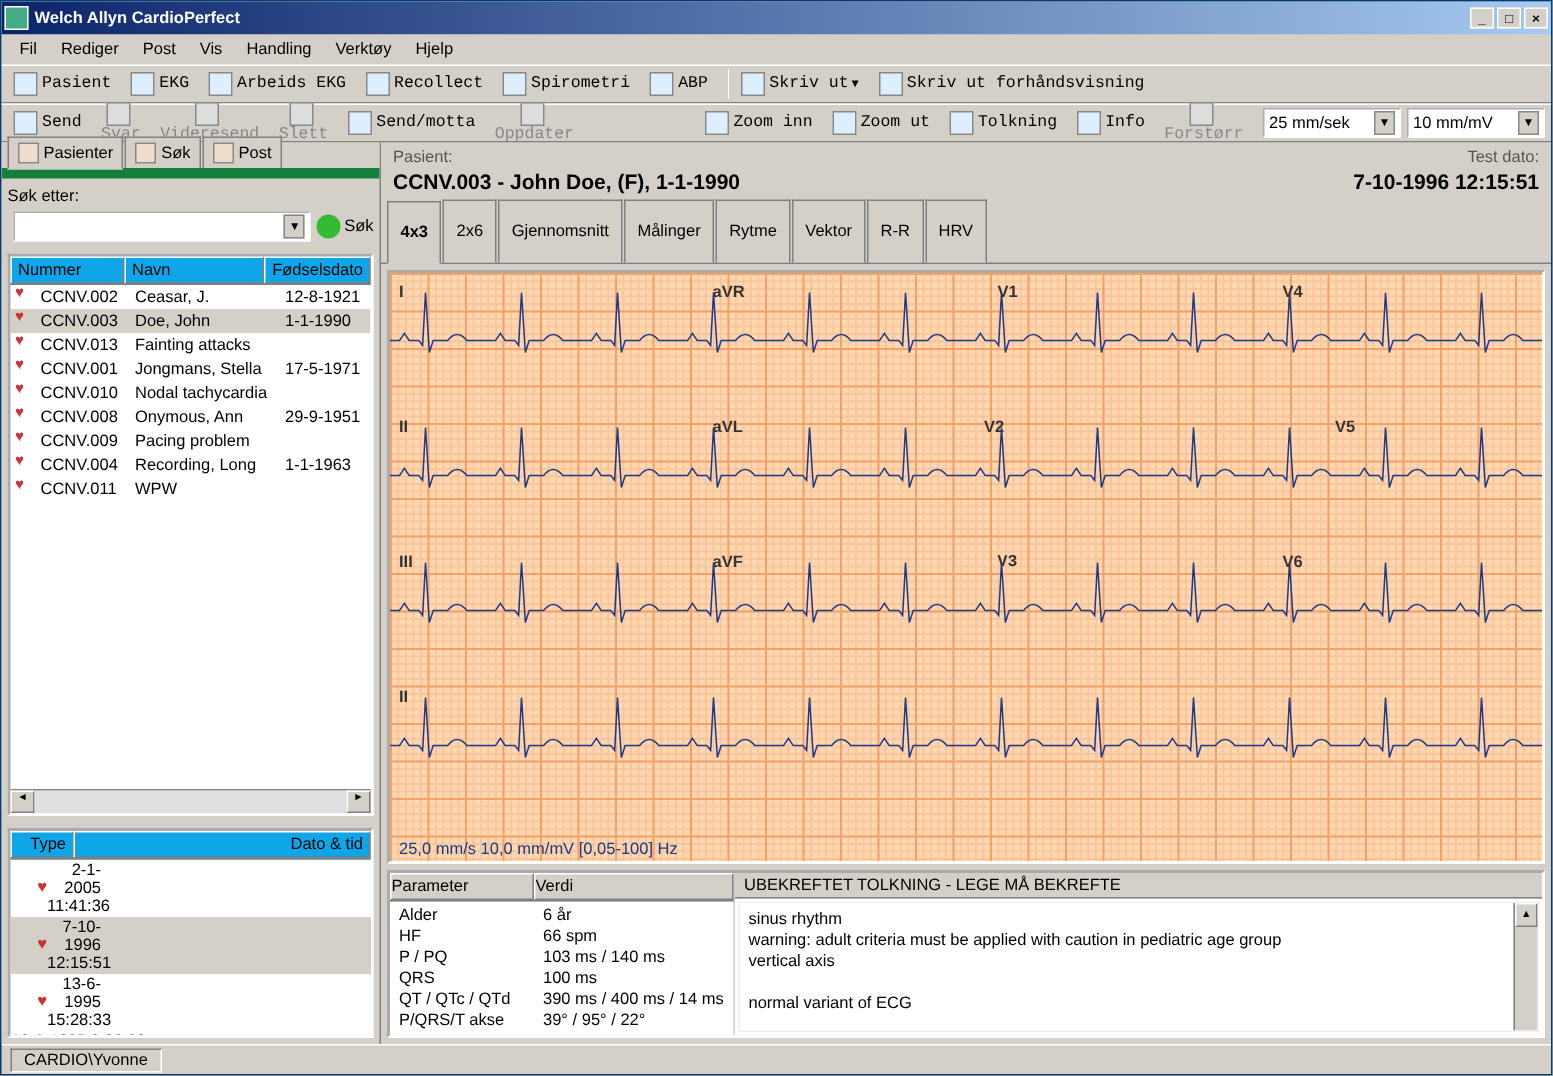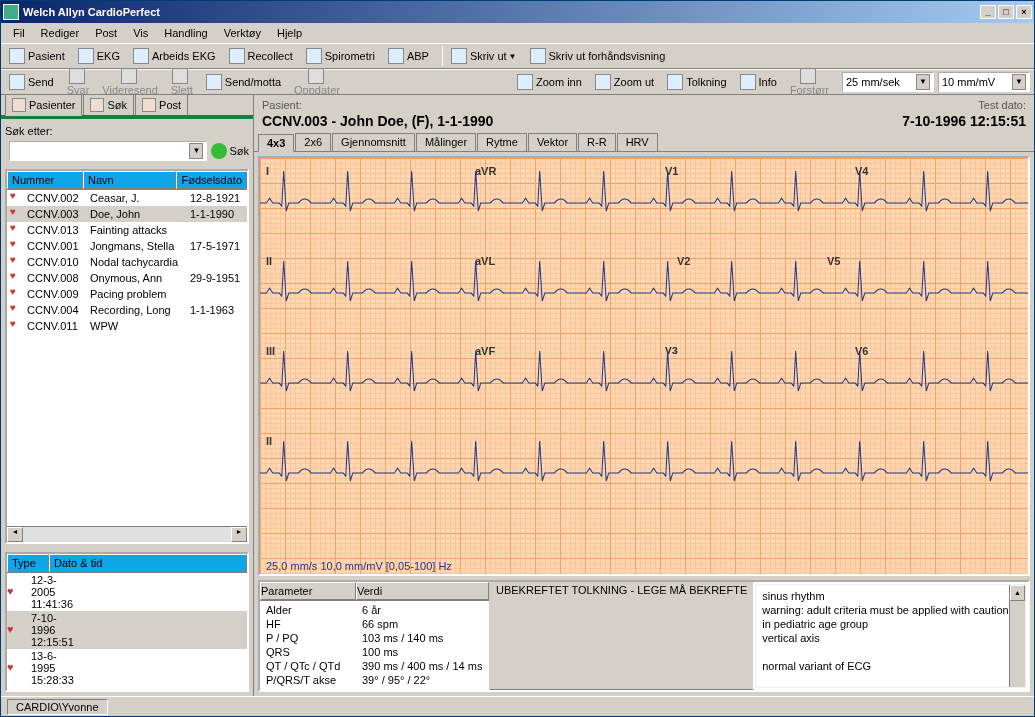--- a/index.html
+++ b/index.html
@@ -25,30 +25,30 @@
   font-weight: bold;
 }
 .titlebar .icon { width: 16px; height:16px; background:#4a8; border:1px solid #fff; margin-right:4px; }
 .titlebar .win-btns { margin-left:auto; display:flex; }
 .titlebar .win-btns div { width:16px;height:14px;background:#d4d0c8;border:1px solid #fff;margin-left:2px;display:flex;align-items:center;justify-content:center;color:#000;font-size:9px; }
 
 .menubar { height:20px; background:#d4d0c8; display:flex; align-items:center; padding:0 4px; font-size:11px; }
 .menubar span { padding:2px 8px; cursor:default; }
 
 .toolbar { height:26px; background:#d4d0c8; border-top:1px solid #fff; border-bottom:1px solid #808080; display:flex; align-items:center; padding:0 4px; }
-.tbtn { display:flex; align-items:center; padding:2px 6px 2px 3px; border:1px solid transparent; margin-right:2px; white-space:nowrap; }
+.tbtn { display:flex; align-items:center; padding:2px 6px 2px 3px; border:1px solid transparent; margin-right:2px; white-space:nowrap;font-family:Liberation Mono, monospace; }
 .tbtn .ic { width:16px;height:16px;margin-right:3px;display:inline-block;border:1px solid #888;background:#def; }
 .tbtn.disabled { color:#888;flex-direction:column; }
 .tbtn.disabled .ic { background:#ddd; }
 .sep { width:1px; height:20px; background:#808080; border-right:1px solid #fff; margin:0 4px; }
 .dropdown-arrow { font-size:8px; margin-left:2px; }
 .combo { height:20px; border:1px inset #fff; background:#fff; display:flex; align-items:center; padding:1px 3px; margin-left:4px; }
 .combo .arrow { background:#d4d0c8; border:1px solid #888; width:14px; height:16px; text-align:center; font-size:8px; line-height:14px; margin-left:4px; }
 
-.tabrow { height:24px; background:#d4d0c8; display:flex; align-items:flex-end; padding:0 4px; border-bottom:4px solid #15803d; }
+.tabrow { height:24px; background:#d4d0c8; display:flex; align-items:flex-end; padding:0 4px; border-bottom:7px solid #15803d; }
 .sidetab { background:#d4d0c8; border:1px solid #808080; border-bottom:none; padding:3px 6px; margin-right:1px; display:flex; align-items:center; font-size:11px; }
 .sidetab .ic { width:14px;height:14px;margin-right:3px;display:inline-block;border:1px solid #888; background:#edc; }
 .sidetab.active { background:#d4d0c8; position:relative; top:1px; border-bottom:1px solid #d4d0c8; }
 
 .content { flex:1; display:flex; min-height:0; }
 .leftpanel { width:253px; border-right:1px solid #808080; background:#d4d0c8; display:flex; flex-direction:column; }
 .leftpanel .search-row { padding:6px 4px 4px 4px; }
 .leftpanel .search-label { margin-bottom:4px; display:block; }
 .leftpanel .search-box { display:flex; align-items:center; }
 .leftpanel .search-box .combo { flex:1; }
@@ -70,21 +70,21 @@
 .testlist .row .ekgic::before { content:'♥'; color:#c33; }
 
 .rightpanel { flex:1; display:flex; flex-direction:column; background:#d4d0c8; }
 .pat-header { padding:4px 8px 2px 8px; display:flex; }
 .pat-header .lbl { color:#555; }
 .pat-header .date-lbl { margin-left:auto; color:#555; }
 .pat-title-row { padding:0 8px 4px 8px; display:flex; align-items:baseline; }
 .pat-title { font-size:14px; font-weight:bold; }
 .pat-date { margin-left:auto; font-size:14px; font-weight:bold; }
 .view-tabs { display:flex; padding:0 4px; border-bottom:1px solid #808080; background:#d4d0c8; }
-.view-tabs .vt { border:1px solid #808080; border-bottom:none; padding:2px 8px; margin-right:1px; background:#d4d0c8; font-size:11px; }
+.view-tabs .vt { border:1px solid #808080; border-bottom:none; padding:14px 8px; margin-right:1px; background:#d4d0c8; font-size:11px; }
 .view-tabs .vt.active { background:#d4d0c8; position:relative; top:1px; border-bottom:1px solid #d4d0c8; font-weight:bold; }
 .ecg-area { flex:1; margin:4px; border:2px inset #fff; background:#ffd7b0; position:relative; overflow:hidden;
   background-image:
     linear-gradient(#f5a066 1px, transparent 1px),
     linear-gradient(90deg, #f5a066 1px, transparent 1px),
     linear-gradient(#fbc49a 1px, transparent 1px),
     linear-gradient(90deg, #fbc49a 1px, transparent 1px);
   background-size: 25px 25px, 25px 25px, 5px 5px, 5px 5px;
 }
 .ecg-row { position:absolute; left:0; right:0; height:70px; }
@@ -93,21 +93,21 @@
 .ecg-row svg path { stroke:#1a3a8a; stroke-width:1; fill:none; }
 .ecg-footer-text { position:absolute; bottom:2px; left:6px; color:#1a3a8a; font-size:11px; }
 
 .info-panel { height:112px; margin:0 4px 4px 4px; border:2px inset #fff; background:#fff; display:flex; }
 .param-table { width:230px; border-right:1px solid #ccc; display:flex; flex-direction:column; }
 .param-table .hdr { display:flex; background:#d4d0c8; border-bottom:1px solid #808080; }
 .param-table .hdr div { padding:2px 0; border:1px solid #fff; border-right-color:#808080; border-bottom-color:#808080; }
 .param-table .body { flex:1; overflow:auto; padding:2px 6px; line-height:14px; }
 .param-table .prow { display:flex; }
 .param-table .prow div:first-child { width:96px; }
-.interp { flex:1; display:flex; flex-direction:row; }
+.interp { flex:1; display:flex; flex-direction:column; }
 .interp .hdr { background:#d4d0c8; border-bottom:1px solid #808080; padding:2px 6px; }
 .interp .body { flex:1; padding:4px 6px; line-height:14px; border:1px solid #eee; margin:2px; overflow:auto; position:relative; }
 .interp .scroll-stub{ position:absolute; right:0; top:0; bottom:0; width:16px; background:#d4d0c8; border-left:1px solid #808080;}
 .interp .scroll-stub .arr{ height:16px; text-align:center; font-size:7px; background:#d4d0c8; border:1px solid #fff; border-right-color:#808080; border-bottom-color:#808080;}
 
 .statusbar { height:20px; border-top:1px solid #fff; background:#d4d0c8; display:flex; align-items:center; padding:0 6px; }
 .statusbar .cell { border:1px solid #808080; border-top-color:#808080; border-left-color:#808080; border-bottom-color:#fff; border-right-color:#fff; padding:1px 8px; }
 .hscroll-stub { height:16px; background:#d4d0c8; border-top:1px solid #808080; display:flex; }
 .hscroll-stub .arr { width:16px; text-align:center; font-size:7px; background:#d4d0c8; border:1px solid #fff; border-right-color:#808080; border-bottom-color:#808080;}
 .hscroll-stub .track { flex:1; background:#e0e0e0; }
@@ -312,29 +312,29 @@
             <div></div>
           </div>
         </div>
       <div class="hscroll-stub">
         <div class="arr">◄</div>
           <div class="track"></div>
           <div class="arr">►</div>
       </div>
     </div>
 
-    <div class="listview testlist" style="flex:0 0 140px;">
+    <div class="listview testlist" style="flex:0 0 140px;text-align:right;">
       <div class="cols">
         <div style="width:42px">Type</div>
         <div style="flex:1">Dato &amp; tid</div>
       </div>
       <div class="rows" id="testrows">
           <div class="row">
             <div><span class="ekgic"></span></div>
-            <div>12-3-2005 11:41:36</div>
+            <div>2-1-2005 11:41:36</div>
           </div>
           <div class="row sel">
             <div><span class="ekgic"></span></div>
             <div>7-10-1996 12:15:51</div>
           </div>
           <div class="row">
             <div><span class="ekgic"></span></div>
             <div>13-6-1995 15:28:33</div>
           </div>
           <div class="row">
@@ -371,22 +371,22 @@
           <span class="lead-label" style="left: 215px;">aVR</span>
           <span class="lead-label" style="left: 405px;">V1</span>
           <span class="lead-label" style="left: 595px;">V4</span>
           <svg viewBox="0 0 760 70" preserveAspectRatio="none">
             <path d="M0,35 L6.333333333333334,35 L9.5,30.8 L12.666666666666668,35 L19,35 L21.533333333333335,37.8 L23.433333333333334,7 L25.966666666666665,42 L28.5,35 L38,35 Q44.333333333333336,28 50.66666666666667,35 L63.333333333333336,35 L69.66666666666667,35 L72.83333333333334,30.8 L76,35 L82.33333333333334,35 L84.86666666666667,37.8 L86.76666666666667,7 L89.3,42 L91.83333333333334,35 L101.33333333333334,35 Q107.66666666666667,28 114,35 L126.66666666666667,35 L133,35 L136.16666666666669,30.8 L139.33333333333334,35 L145.66666666666669,35 L148.20000000000002,37.8 L150.1,7 L152.63333333333333,42 L155.16666666666669,35 L164.66666666666669,35 Q171,28 177.33333333333334,35 L190,35 L196.33333333333334,35 L199.5,30.8 L202.66666666666666,35 L209,35 L211.53333333333333,37.8 L213.43333333333334,7 L215.96666666666667,42 L218.5,35 L228,35 Q234.33333333333334,28 240.66666666666669,35 L253.33333333333334,35 L259.6666666666667,35 L262.83333333333337,30.8 L266,35 L272.33333333333337,35 L274.8666666666667,37.8 L276.76666666666665,7 L279.3,42 L281.83333333333337,35 L291.33333333333337,35 Q297.6666666666667,28 304,35 L316.6666666666667,35 L323,35 L326.1666666666667,30.8 L329.33333333333337,35 L335.6666666666667,35 L338.20000000000005,37.8 L340.1,7 L342.6333333333333,42 L345.1666666666667,35 L354.6666666666667,35 Q361,28 367.33333333333337,35 L380,35 L386.3333333333333,35 L389.5,30.8 L392.6666666666667,35 L399,35 L401.53333333333336,37.8 L403.43333333333334,7 L405.96666666666664,42 L408.5,35 L418,35 Q424.3333333333333,28 430.6666666666667,35 L443.3333333333333,35 L449.6666666666667,35 L452.83333333333337,30.8 L456.00000000000006,35 L462.33333333333337,35 L464.86666666666673,37.8 L466.7666666666667,7 L469.3,42 L471.83333333333337,35 L481.33333333333337,35 Q487.6666666666667,28 494.00000000000006,35 L506.6666666666667,35 L513,35 L516.1666666666667,30.8 L519.3333333333334,35 L525.6666666666667,35 L528.2,37.8 L530.1,7 L532.6333333333333,42 L535.1666666666667,35 L544.6666666666667,35 Q551,28 557.3333333333334,35 L570,35 L576.3333333333334,35 L579.5,30.8 L582.6666666666666,35 L589,35 L591.5333333333333,37.8 L593.4333333333333,7 L595.9666666666667,42 L598.5,35 L608,35 Q614.3333333333334,28 620.6666666666666,35 L633.3333333333334,35 L639.6666666666667,35 L642.8333333333334,30.8 L646,35 L652.3333333333334,35 L654.8666666666667,37.8 L656.7666666666667,7 L659.3000000000001,42 L661.8333333333334,35 L671.3333333333334,35 Q677.6666666666667,28 684,35 L696.6666666666667,35 L703.0000000000001,35 L706.1666666666667,30.8 L709.3333333333334,35 L715.6666666666667,35 L718.2,37.8 L720.1,7 L722.6333333333334,42 L725.1666666666667,35 L734.6666666666667,35 Q741.0000000000001,28 747.3333333333334,35 L760.0000000000001,35 "></path>
           </svg>
         </div>
         <div class="ecg-row" style="top: 95px; height: 80px;">
           <span class="lead-label" style="left: 6px;">II</span>
           <span class="lead-label" style="left: 215px;">aVL</span>
-          <span class="lead-label" style="left: 417px;">V2</span>
-          <span class="lead-label" style="left: 567px; text-align: right;">V5</span>
+          <span class="lead-label" style="left: 396px;">V2</span>
+          <span class="lead-label" style="left: 630px; text-align: right;">V5</span>
           <svg viewBox="0 0 760 70" preserveAspectRatio="none">
             <path d="M0,35 L6.333333333333334,35 L9.5,30.8 L12.666666666666668,35 L19,35 L21.533333333333335,37.8 L23.433333333333334,7 L25.966666666666665,42 L28.5,35 L38,35 Q44.333333333333336,28 50.66666666666667,35 L63.333333333333336,35 L69.66666666666667,35 L72.83333333333334,30.8 L76,35 L82.33333333333334,35 L84.86666666666667,37.8 L86.76666666666667,7 L89.3,42 L91.83333333333334,35 L101.33333333333334,35 Q107.66666666666667,28 114,35 L126.66666666666667,35 L133,35 L136.16666666666669,30.8 L139.33333333333334,35 L145.66666666666669,35 L148.20000000000002,37.8 L150.1,7 L152.63333333333333,42 L155.16666666666669,35 L164.66666666666669,35 Q171,28 177.33333333333334,35 L190,35 L196.33333333333334,35 L199.5,30.8 L202.66666666666666,35 L209,35 L211.53333333333333,37.8 L213.43333333333334,7 L215.96666666666667,42 L218.5,35 L228,35 Q234.33333333333334,28 240.66666666666669,35 L253.33333333333334,35 L259.6666666666667,35 L262.83333333333337,30.8 L266,35 L272.33333333333337,35 L274.8666666666667,37.8 L276.76666666666665,7 L279.3,42 L281.83333333333337,35 L291.33333333333337,35 Q297.6666666666667,28 304,35 L316.6666666666667,35 L323,35 L326.1666666666667,30.8 L329.33333333333337,35 L335.6666666666667,35 L338.20000000000005,37.8 L340.1,7 L342.6333333333333,42 L345.1666666666667,35 L354.6666666666667,35 Q361,28 367.33333333333337,35 L380,35 L386.3333333333333,35 L389.5,30.8 L392.6666666666667,35 L399,35 L401.53333333333336,37.8 L403.43333333333334,7 L405.96666666666664,42 L408.5,35 L418,35 Q424.3333333333333,28 430.6666666666667,35 L443.3333333333333,35 L449.6666666666667,35 L452.83333333333337,30.8 L456.00000000000006,35 L462.33333333333337,35 L464.86666666666673,37.8 L466.7666666666667,7 L469.3,42 L471.83333333333337,35 L481.33333333333337,35 Q487.6666666666667,28 494.00000000000006,35 L506.6666666666667,35 L513,35 L516.1666666666667,30.8 L519.3333333333334,35 L525.6666666666667,35 L528.2,37.8 L530.1,7 L532.6333333333333,42 L535.1666666666667,35 L544.6666666666667,35 Q551,28 557.3333333333334,35 L570,35 L576.3333333333334,35 L579.5,30.8 L582.6666666666666,35 L589,35 L591.5333333333333,37.8 L593.4333333333333,7 L595.9666666666667,42 L598.5,35 L608,35 Q614.3333333333334,28 620.6666666666666,35 L633.3333333333334,35 L639.6666666666667,35 L642.8333333333334,30.8 L646,35 L652.3333333333334,35 L654.8666666666667,37.8 L656.7666666666667,7 L659.3000000000001,42 L661.8333333333334,35 L671.3333333333334,35 Q677.6666666666667,28 684,35 L696.6666666666667,35 L703.0000000000001,35 L706.1666666666667,30.8 L709.3333333333334,35 L715.6666666666667,35 L718.2,37.8 L720.1,7 L722.6333333333334,42 L725.1666666666667,35 L734.6666666666667,35 Q741.0000000000001,28 747.3333333333334,35 L760.0000000000001,35 "></path>
           </svg>
         </div>
         <div class="ecg-row" style="top: 185px; height: 80px;">
           <span class="lead-label" style="left: 6px;">III</span>
           <span class="lead-label" style="left: 215px;">aVF</span>
           <span class="lead-label" style="left: 405px; font-family: Liberation Mono, monospace;">V3</span>
           <span class="lead-label" style="left: 595px;">V6</span>
           <svg viewBox="0 0 760 70" preserveAspectRatio="none">

